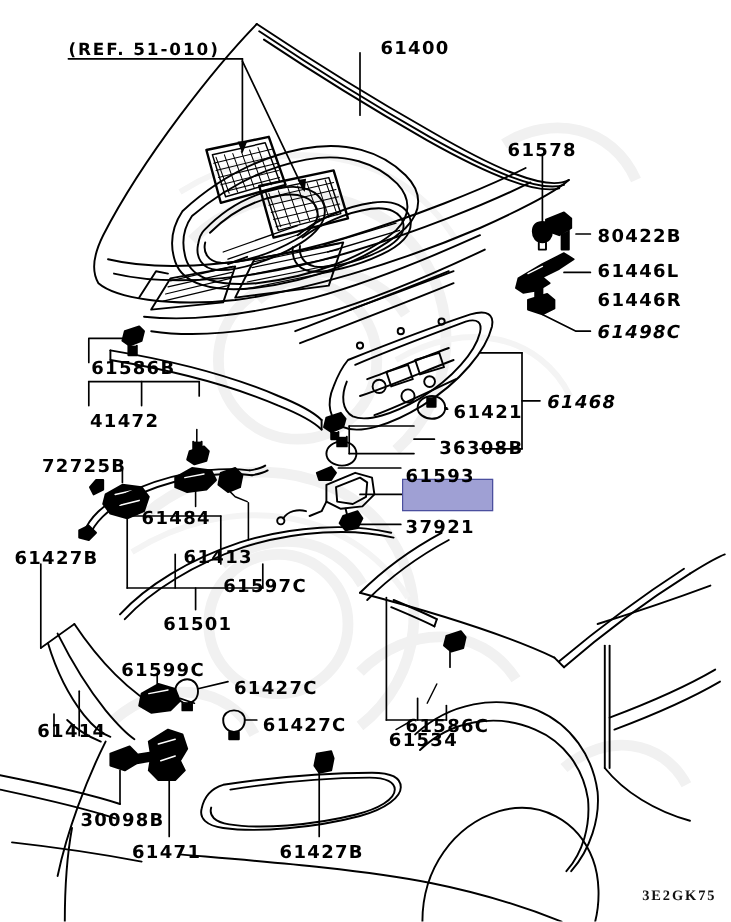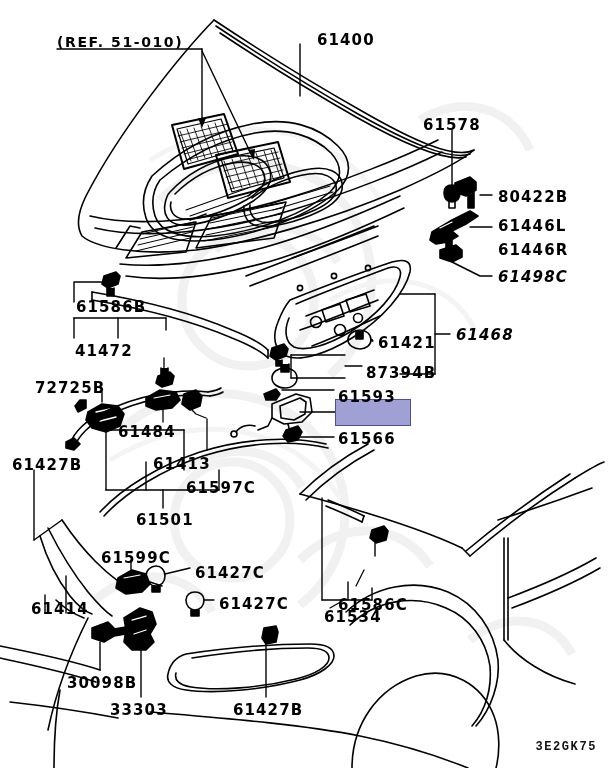--- a/index.html
+++ b/index.html
@@ -27,21 +27,21 @@
     font-family:"DejaVu Sans","Liberation Sans",sans-serif;
     font-size:14px;
     font-weight:700;
     letter-spacing:1.6px;
     color:#000;
     white-space:nowrap;
   }
   .footer-code{
     position:absolute;
     right:12px;bottom:14px;
-    font-family:Liberation Mono, monospace;
+    font-family:Liberation Serif, serif;
     font-size:12px;
     font-weight:700;
     letter-spacing:1.6px;
     color:#111;
   }
   .hl{
     position:absolute;
     background:#9fa0d4;
     border:1.5px solid #4b4f9e;
     box-sizing:border-box;
@@ -408,37 +408,37 @@
   <div class="lbl" style="left:498px;top:190px;">80422B</div>
   <div class="lbl" style="left:498px;top:219px;">61446L</div>
   <div class="lbl" style="left:498px;top:243px;">61446R</div>
   <div class="lbl" style="left:498px;top:270px;font-style:italic;">61498C</div>
 
   <div class="lbl" style="left:36px;top:300px;margin-left:40px;">61586B</div>
   <div class="lbl" style="left:75px;top:344px;">41472</div>
 
   <div class="lbl" style="left:456px;top:328px;font-style:italic;">61468</div>
   <div class="lbl" style="left:378px;top:336px;">61421</div>
-  <div class="lbl" style="left:366px;top:366px;">87394B</div>
+  <div class="lbl" style="left:366px;top:366px;">36308B</div>
   <div class="lbl" style="left:338px;top:390px;">61593</div>
-  <div class="lbl" style="left:338px;top:432px;">61566</div>
+  <div class="lbl" style="left:338px;top:432px;">37921</div>
 
   <div class="lbl" style="left:35px;top:381px;">72725B</div>
   <div class="lbl" style="left:118px;top:425px;">61484</div>
   <div class="lbl" style="left:153px;top:457px;">61413</div>
   <div class="lbl" style="left:186px;top:481px;text-align:right;">61597C</div>
   <div class="lbl" style="left:136px;top:513px;text-align:right;">61501</div>
   <div class="lbl" style="left:12px;top:458px;">61427B</div>
 
   <div class="lbl" style="left:101px;top:551px;">61599C</div>
   <div class="lbl" style="left:195px;top:566px;">61427C</div>
   <div class="lbl" style="left:219px;top:597px;">61427C</div>
   <div class="lbl" style="left:31px;top:602px;">61414</div>
   <div class="lbl" style="left:67px;top:676px;">30098B</div>
-  <div class="lbl" style="left:110px;top:703px;">33303</div>
+  <div class="lbl" style="left:110px;top:703px;">61471</div>
   <div class="lbl" style="left:233px;top:703px;">61427B</div>
 
   <div class="lbl" style="left:338px;top:566px;margin-top:32px;">61586C</div>
   <div class="lbl" style="left:324px;top:610px;">61534</div>
 
   <div class="footer-code">3E2GK75</div>
 
 </div>
 
 </body></html>

